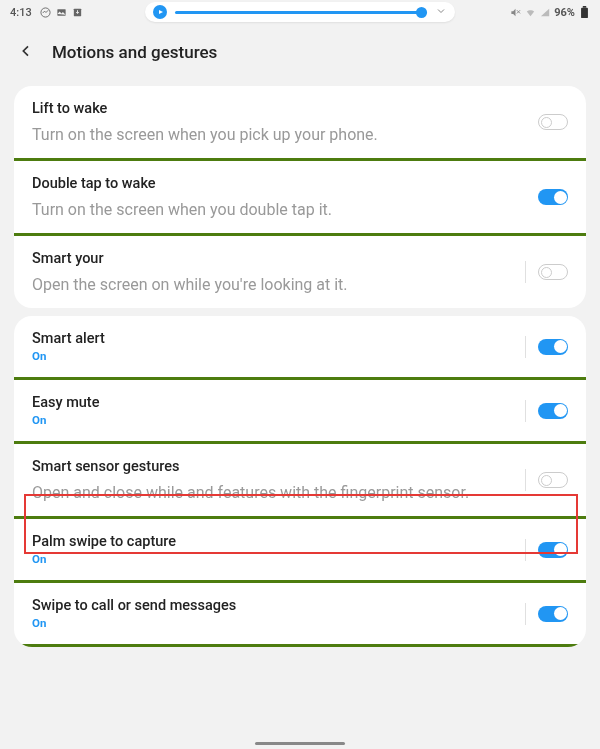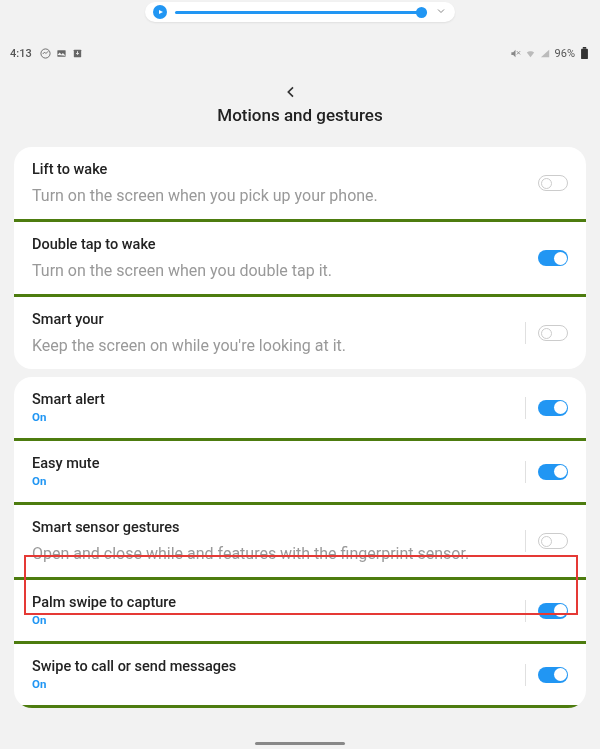--- a/index.html
+++ b/index.html
@@ -10,40 +10,39 @@
       font-family: -apple-system, BlinkMacSystemFont, "Segoe UI", Roboto, sans-serif;
       position: relative;
       overflow: hidden;
     }
     .status-bar {
       height: 24px;
       display: flex;
       padding: 0 10px;
       font-size: 11px;
       color: #555;
-      margin-top: 41px;
     }
     .status-left { display: flex; align-items: center; gap: 4px; }
     .status-left .time { font-weight: 500; margin-right: 4px; }
     .status-icon { width: 12px; height: 12px; display: inline-flex; align-items: center; justify-content: center; }
-    .status-right { margin-left: auto; display: flex; align-items: center; gap: 3px; }
+    .status-right { margin-left: auto; display: flex; align-items: center; gap: 3px; font-weight: bold; }
     .media-bar {
       position: absolute;
       top: 2px; left: 145px; width: 310px; height: 20px;
       background: #fff; border-radius: 10px;
       display: flex; align-items: center; padding: 0 8px;
       box-shadow: 0 1px 2px rgba(0,0,0,0.08);
     }
     .play-circle { width: 14px; height: 14px; border-radius: 50%; background: #2196f3; display:flex;align-items:center;justify-content:center;}
     .play-circle::after{content:'';border-left:4px solid #fff;border-top:2.5px solid transparent;border-bottom:2.5px solid transparent;margin-left:1px;}
     .media-track { flex: 1; height: 3px; background: #2196f3; margin: 0 8px; border-radius: 2px; position: relative; }
     .media-thumb { position: absolute; right: 0; top: -4px; width: 11px; height: 11px; background: #2196f3; border-radius: 50%; }
     .media-chevron { color: #777; font-size: 12px; }
     .header {
-      display: flex; align-items: center; padding: 16px 18px 14px; flex-direction: column;
+      display: flex; align-items: center; padding: 16px 18px 14px;
     }
     .back-chevron { font-size: 20px; color: #444; margin-right: 18px; }
     .header-title { font-size: 17px; color: #222; font-weight: 500; }
     .card {
       background: #fff; margin: 8px 14px; border-radius: 18px;
       overflow: hidden;
     }
     .row {
       display: flex; align-items: center; padding: 14px 18px;
       border-bottom: 3px solid #4d7c0f;
@@ -168,21 +167,21 @@
       <div class="row-title">Double tap to wake</div>
       <div class="row-sub">Turn on the screen when you double tap it.</div>
     </div>
     <div class="toggle on">
         <div class="toggle-knob"></div>
       </div>
   </div>
   <div class="row">
     <div class="row-body">
       <div class="row-title">Smart your</div>
-      <div class="row-sub">Keep the screen on while you're looking at it.</div>
+      <div class="row-sub">Open the screen on while you're looking at it.</div>
     </div>
     <div class="row-divider"></div>
     <div class="toggle off">
         <div class="toggle-knob"></div>
       </div>
   </div>
 </div>
 
 <div class="card card2">
   <div class="row">

